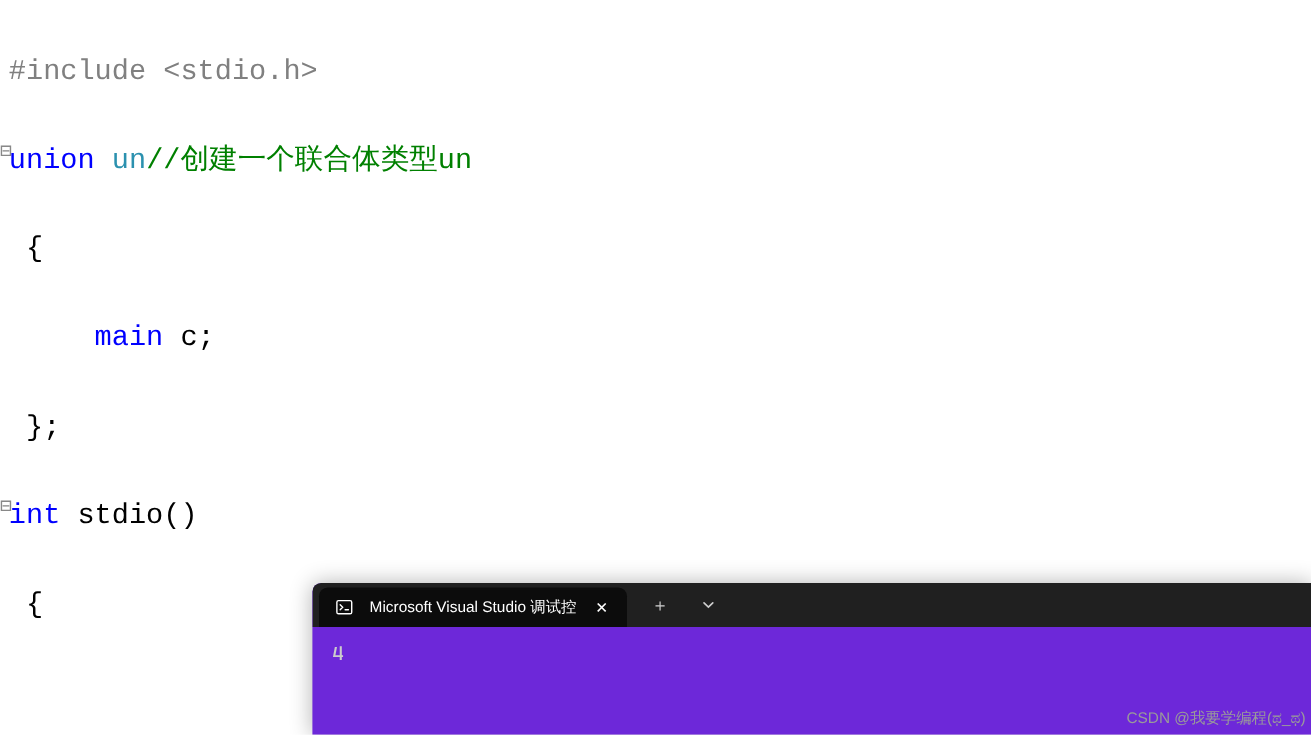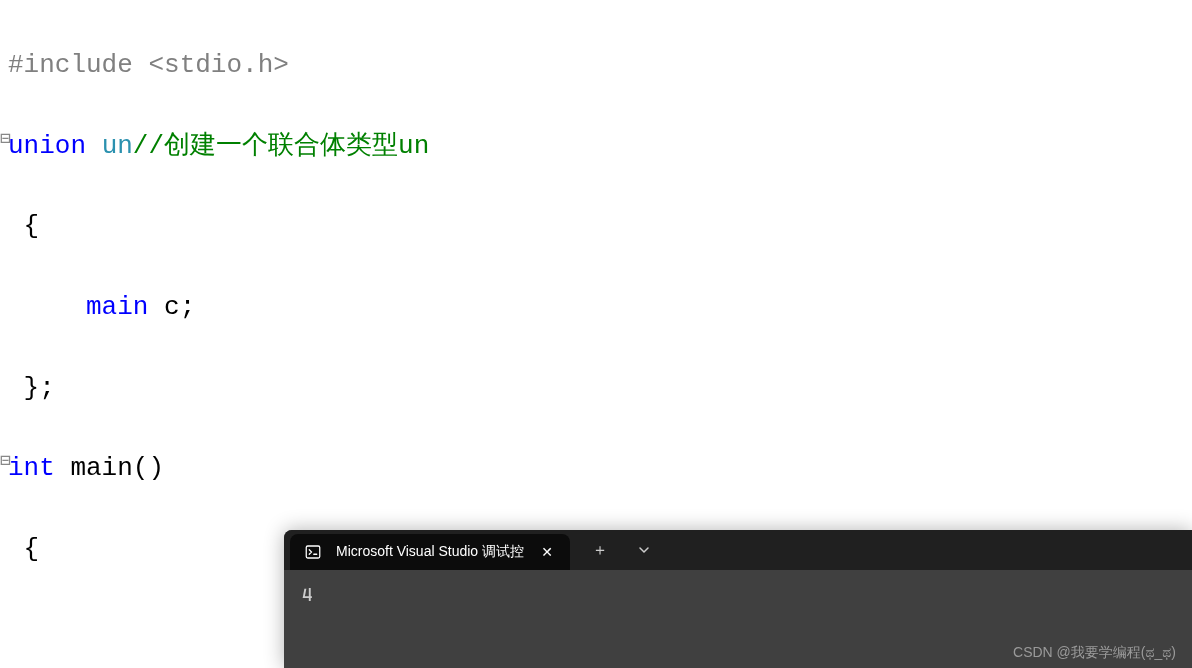--- a/index.html
+++ b/index.html
@@ -30,21 +30,21 @@
     .keyword { color: #0000ff; }
     .type { color: #2b91af; }
     .comment { color: #008000; }
     .default { color: #000000; }
     .terminal {
       position: absolute;
       left: 284px;
       top: 530px;
       width: 908px;
       height: 138px;
-      background: #404040;
+      background: #6d28d9;
       border-radius: 8px 0 0 0;
       overflow: hidden;
       font-family: 'Segoe UI', Tahoma, sans-serif;
       box-shadow: 0 0 20px rgba(0,0,0,0.3);
     }
     .term-tabbar {
       height: 40px;
       background: #202020;
       display: flex;
       align-items: stretch;
@@ -99,37 +99,37 @@
       font-size: 16px;
     }
     .term-body {
       padding: 14px 18px;
       color: #cccccc;
       font-family: 'Cascadia Mono', 'Consolas', monospace;
       font-size: 18px;
     }
     .watermark {
       position: absolute;
-      right: 16px;
+      right: 5px;
       bottom: 6px;
       color: #9a9a9a;
       font-size: 14px;
       font-family: 'Microsoft YaHei', sans-serif;
     }
   </style>
 </head>
 <body>
 
 <div class="code-area">
 <span class="line"><span class="preproc">#include &lt;stdio.h&gt;</span></span>
 <span class="line"><span class="gutter-mark">⊟</span><span class="keyword">union</span><span> </span><span class="type">un</span><span class="comment">//创建一个联合体类型un</span></span>
 <span class="line"> <span class="default">{</span></span>
 <span class="line">     <span class="keyword">main</span><span class="default"> c;</span></span>
 <span class="line"> <span class="default">};</span></span>
-<span class="line"><span class="gutter-mark">⊟</span><span class="keyword">int</span><span class="default"> main()</span></span>
+<span class="line"><span class="gutter-mark">⊟</span><span class="keyword">int</span><span class="default"> stdio()</span></span>
 <span class="line"> <span class="default">{</span></span>
 
 
 
 
 </div>
 
 <div class="terminal">
   <div class="term-tabbar">
     <div class="term-tab">

